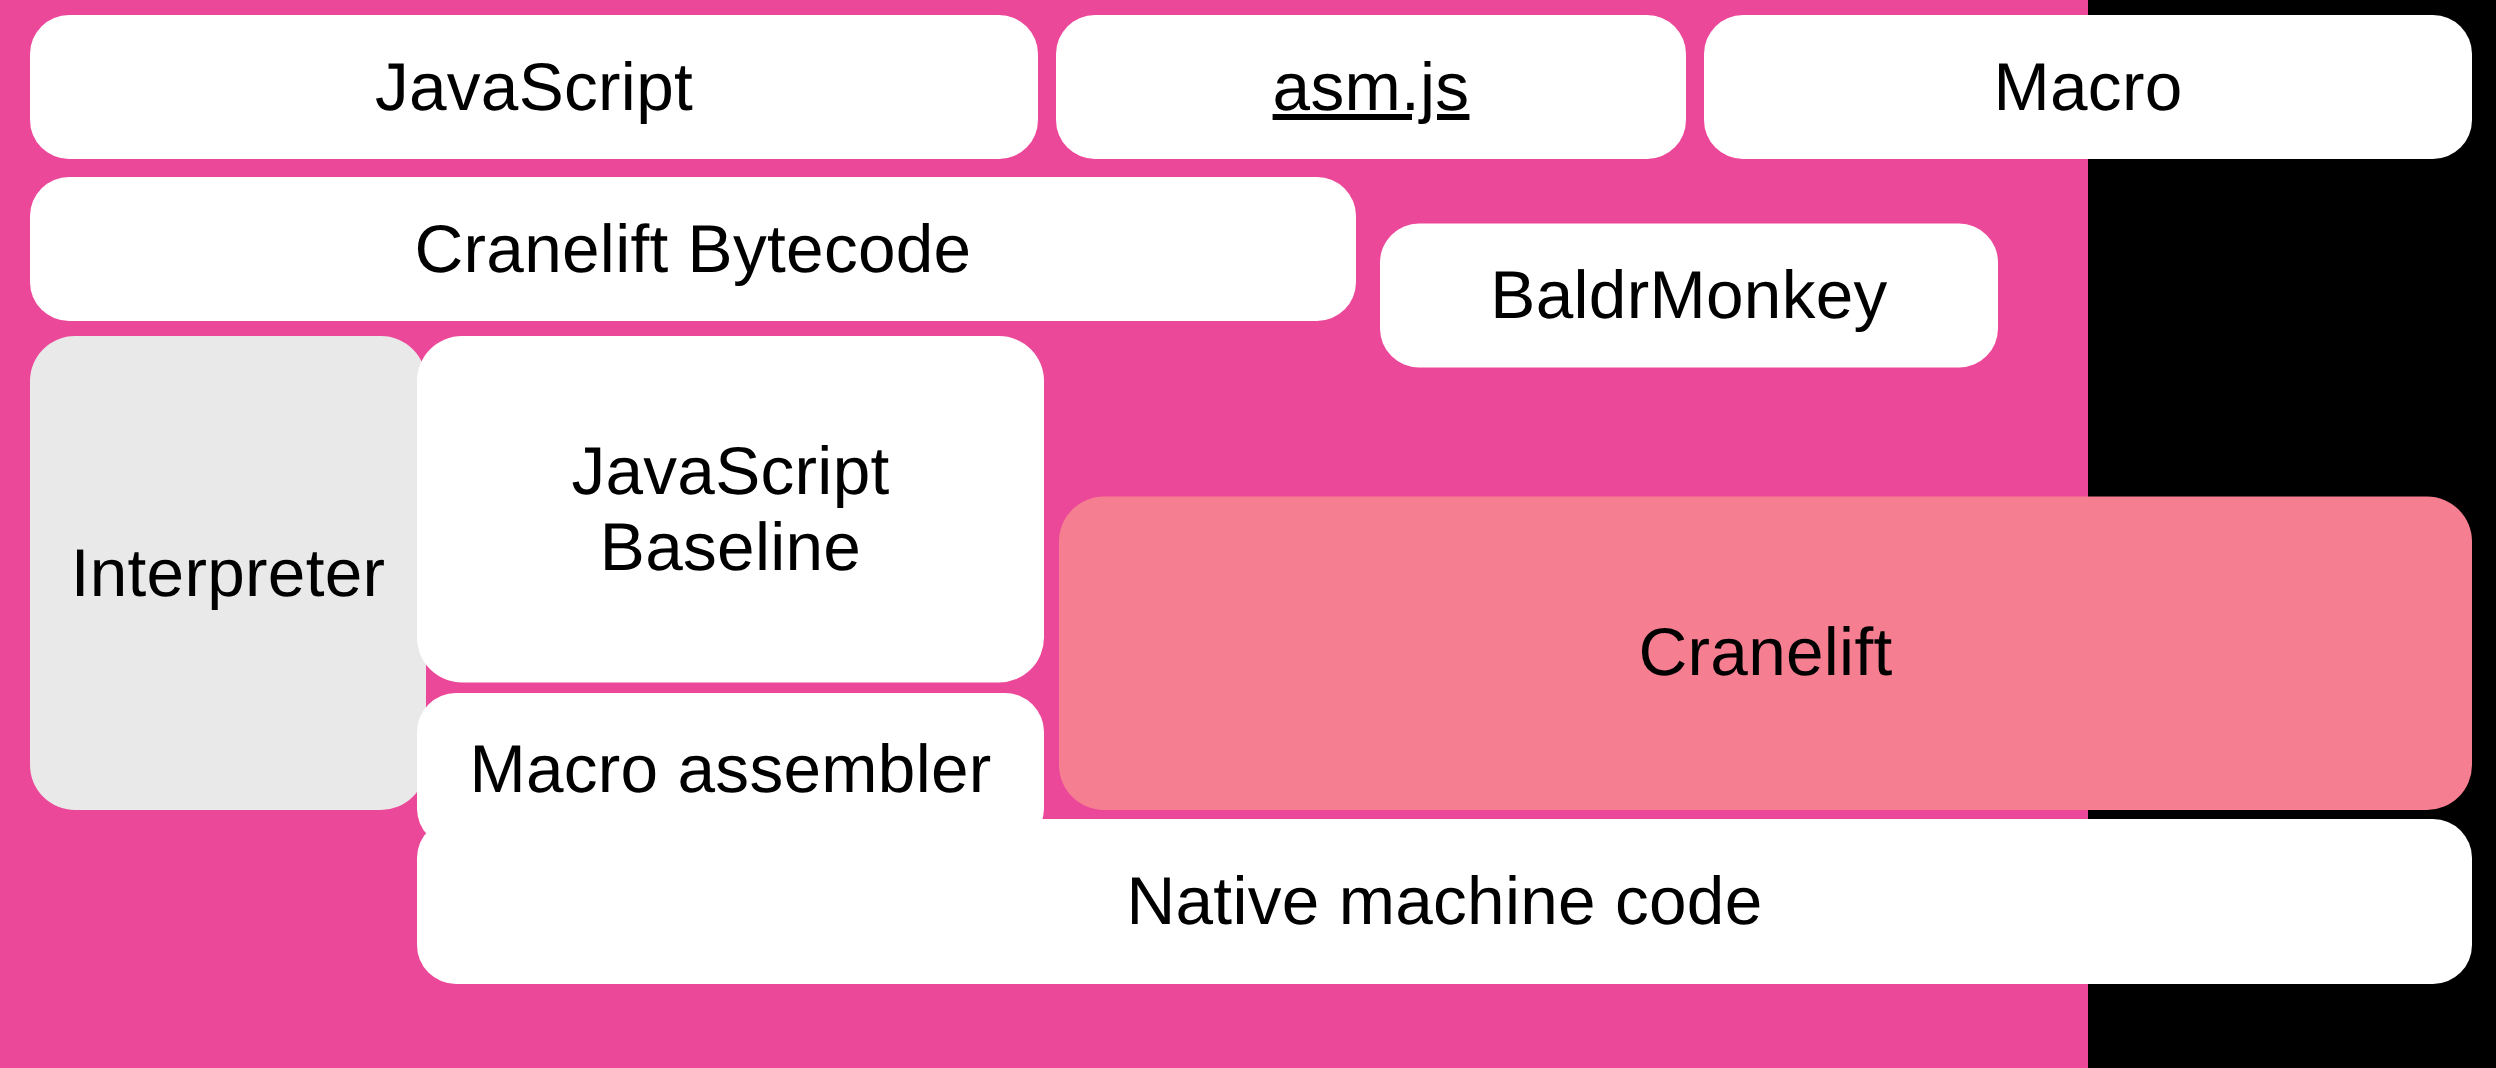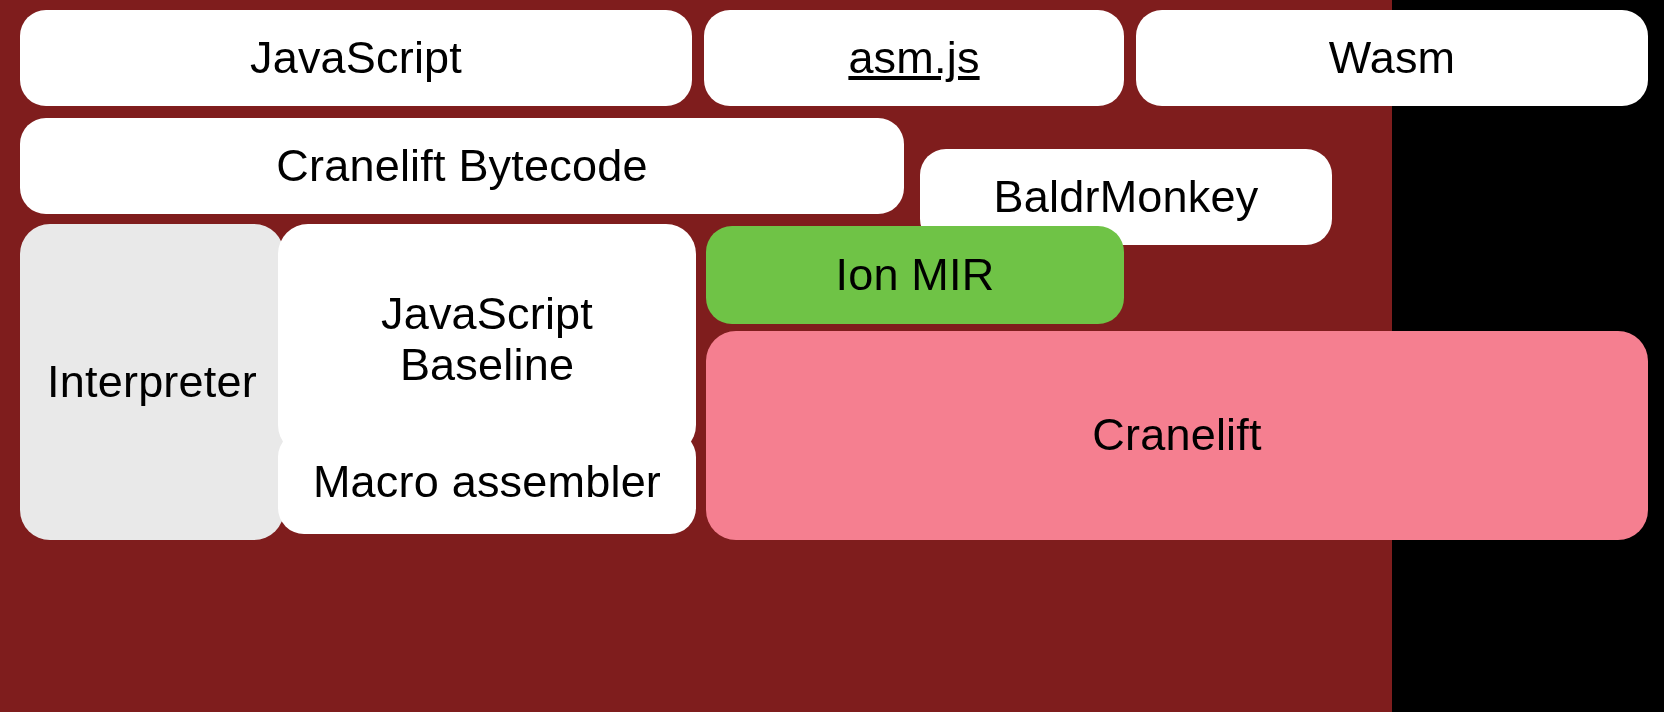--- a/index.html
+++ b/index.html
@@ -11,21 +11,21 @@
   body {
     width: 1664px;
     height: 712px;
     font-family: "Liberation Sans", "DejaVu Sans", sans-serif;
     overflow: hidden;
   }
   #diagram {
     position: relative;
     width: 1392px;
     height: 712px;
-    background: #7f1d1d;
+    background: #ec4899;
   }
   .node {
     position: absolute;
     box-sizing: border-box;
     display: flex;
     align-items: center;
     justify-content: center;
     text-align: center;
     color: #000000;
     background: #ffffff;
@@ -44,31 +44,31 @@
 </style>
 </head>
 <body>
 
 <div id="diagram">
 
   <div class="node" style="left:20px; top:10px; width:672px; height:96px;">JavaScript</div>
 
   <div class="node" style="left:704px; top:10px; width:420px; height:96px;text-decoration:underline;">asm.js</div>
 
-  <div class="node" style="left:1136px; top:10px; width:512px; height:96px;">Wasm</div>
+  <div class="node" style="left:1136px; top:10px; width:512px; height:96px;">Macro</div>
 
   <div class="node" style="left:20px; top:118px; width:884px; height:96px;">Cranelift Bytecode</div>
 
   <div class="node" style="left:920px; top:118px; width:412px; height:96px;margin-top:31px;">BaldrMonkey</div>
 
   <div class="node gray tall" style="left:20px; top:224px; width:264px; height:316px;">Interpreter</div>
 
   <div class="node tall" style="left:278px; top:224px; width:418px; height:231px;">JavaScript
 Baseline</div>
 
-  <div class="node" style="left:278px; top:431px; width:418px; height:103px;">Macro assembler</div>
+  <div class="node" style="left:278px; top:462px; width:418px; height:103px;">Macro assembler</div>
 
-  <div class="node green" style="left:706px; top:226px; width:418px; height:98px;">Ion MIR</div>
 
   <div class="node pink tall" style="left:706px; top:331px; width:942px; height:209px;">Cranelift</div>
 
+  <div class="node" style="left:278px; top:546px; width:1370px; height:110px;">Native machine code</div>
 
 </div>
 
 </body></html>

